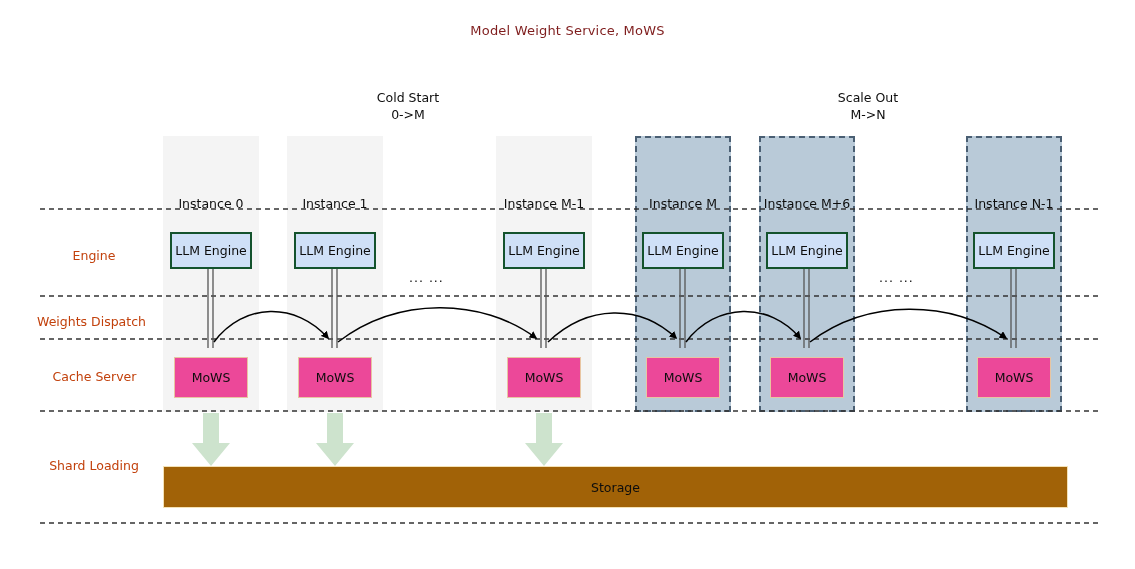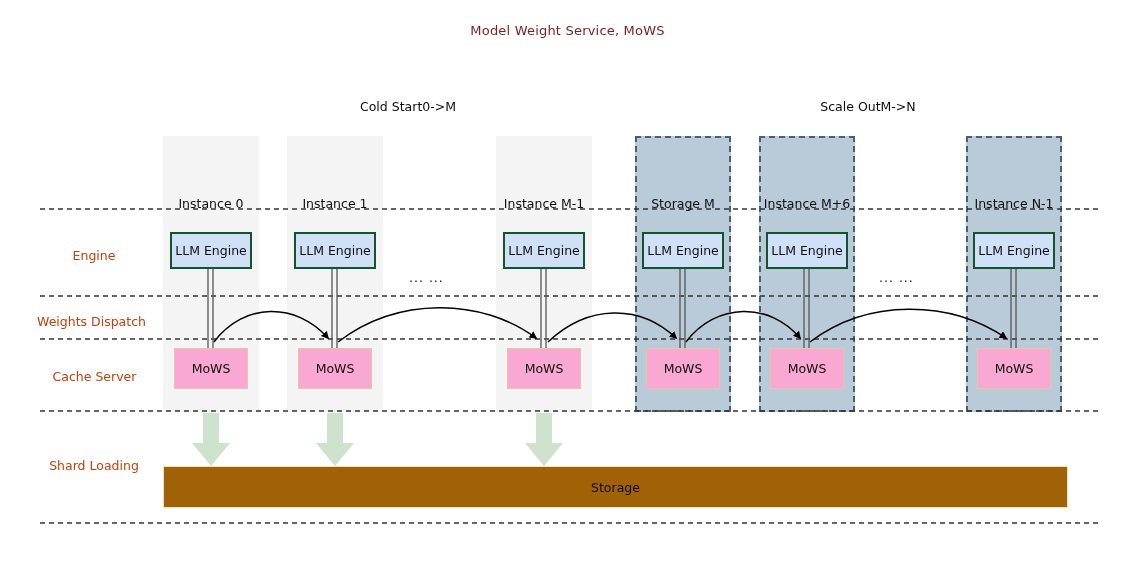--- a/index.html
+++ b/index.html
@@ -42,21 +42,21 @@
     font-size: 13px;
     letter-spacing: .2px;
     color: #7f1d1d;
   }
 
   
   .group-caption {
     font-size: 12.5px;
     line-height: 17px;
     color: #0d0d0d;
-    flex-direction: row;
+    flex-direction: column;
   }
 
   
   .row-label {
     font-size: 12.5px;
     color: #c2410c;
     white-space: nowrap;
   }
 
   
@@ -93,22 +93,23 @@
     justify-content: center;
     font-size: 12.5px;
     color: #0d0d0d;
     white-space: nowrap;
   }
   .box.engine {
     background: #cfe0f7;
     border: 2px solid #14532d;
   }
   .box.mows {
-    background: #f9a8d4;
+    background: #ec4899;
     border: 1px solid #e8c5a2;
+    margin-top: 9px;
   }
   .box.storage {
     background: #a16207;
     border: 1px solid #f4e2b6;
   }
 
   
   .ellipsis {
     position: absolute;
     font-size: 12.5px;
@@ -181,21 +182,21 @@
     <g fill="#cde3cd">
       <path d="M 203 413 L 219 413 L 219 443 L 230 443 L 211 466 L 192 443 L 203 443 Z"></path>
       <path d="M 327 413 L 343 413 L 343 443 L 354 443 L 335 466 L 316 443 L 327 443 Z"></path>
       <path d="M 536 413 L 552 413 L 552 443 L 563 443 L 544 466 L 525 443 L 536 443 Z"></path>
     </g>
   </svg>
 
   <div class="instance-title" style="left:163px;top:160px;height:18px;width:96px;">Instance 0</div>
   <div class="instance-title" style="left:287px;top:160px;height:18px;width:96px;">Instance 1</div>
   <div class="instance-title" style="left:496px;top:160px;height:18px;width:96px;">Instance M-1</div>
-  <div class="instance-title" style="left:635px;top:160px;height:18px;width:96px;">Storage M</div>
+  <div class="instance-title" style="left:635px;top:160px;height:18px;width:96px;">Instance M</div>
   <div class="instance-title" style="left:759px;top:160px;height:18px;width:96px;">Instance M+6</div>
   <div class="instance-title" style="left:966px;top:160px;height:18px;width:96px;">Instance N-1</div>
 
   <div class="box engine" style="left:170px;top:232px;width:82px;height:37px;">LLM Engine</div>
   <div class="box engine" style="left:294px;top:232px;width:82px;height:37px;">LLM Engine</div>
   <div class="box engine" style="left:503px;top:232px;width:82px;height:37px;">LLM Engine</div>
   <div class="box engine" style="left:642px;top:232px;width:82px;height:37px;">LLM Engine</div>
   <div class="box engine" style="left:766px;top:232px;width:82px;height:37px;">LLM Engine</div>
   <div class="box engine" style="left:973px;top:232px;width:82px;height:37px;">LLM Engine</div>
 

